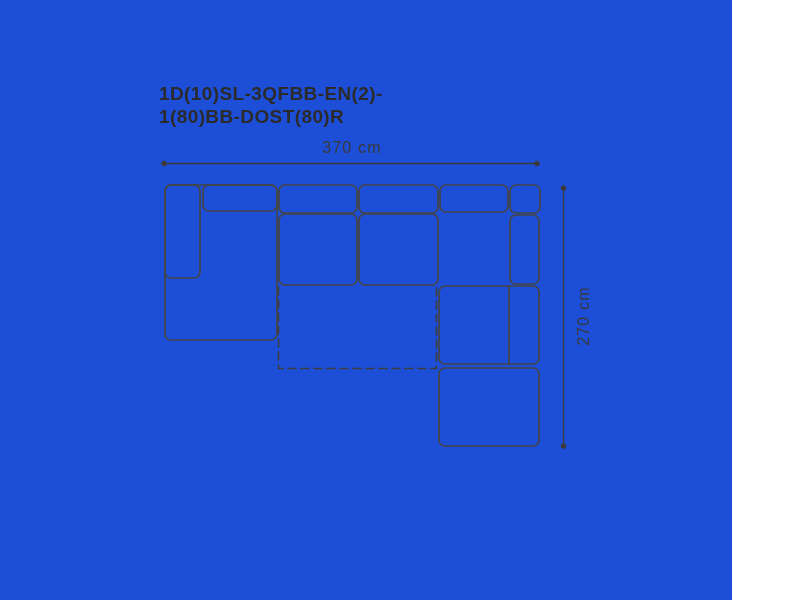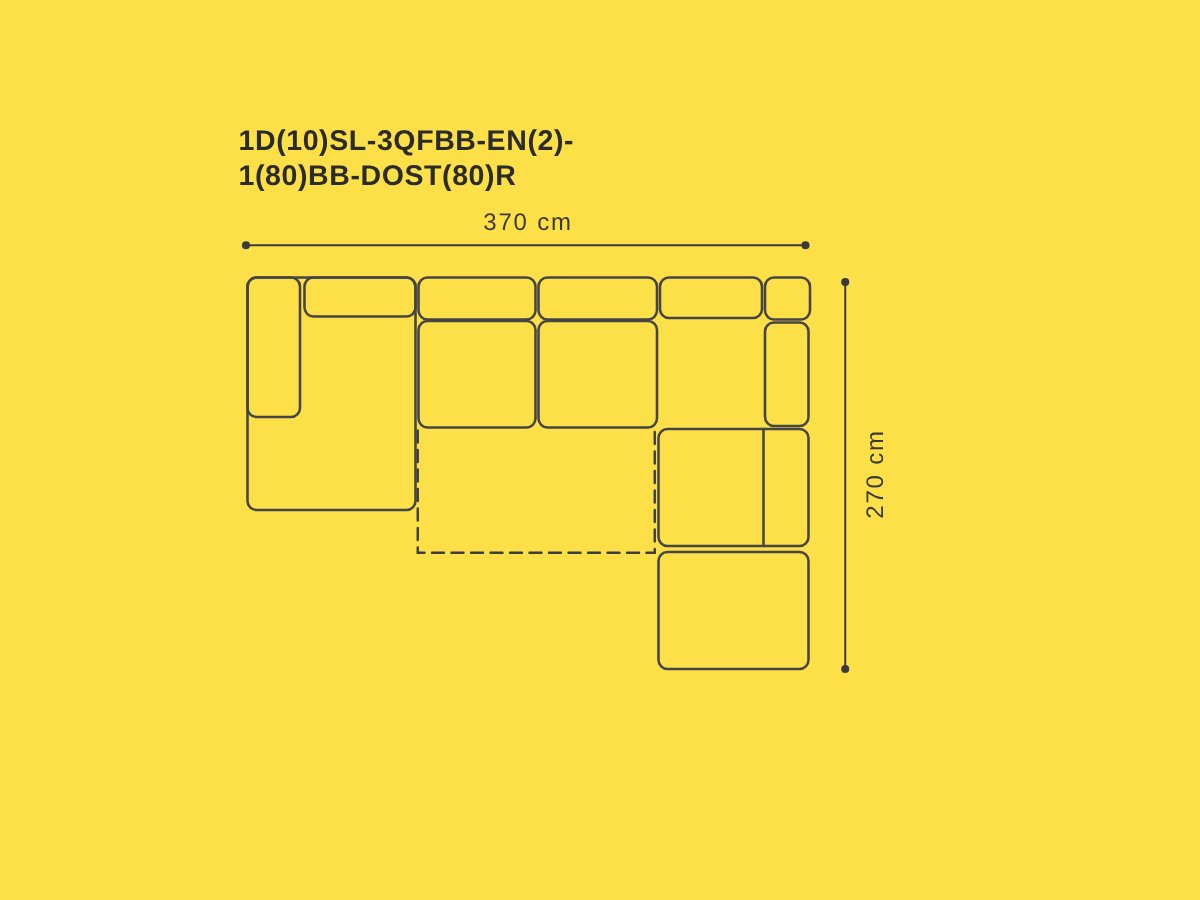--- a/index.html
+++ b/index.html
@@ -2,23 +2,23 @@
 <html><head>
 <meta charset="utf-8">
 <style>
   html, body {
     margin: 0;
     padding: 0;
     background: #ffffff;
   }
   .canvas {
     position: relative;
-    width: 800px;
+    width: 732px;
     height: 600px;
-    background: #fde047;
+    background: #1d4ed8;
     overflow: hidden;
     font-family: "Liberation Sans", sans-serif;
   }
   svg { display: block; }
   .title-text {
     font-family: "Liberation Sans", sans-serif;
     font-size: 19px;
     font-weight: bold;
     letter-spacing: 0.4px;
   }

